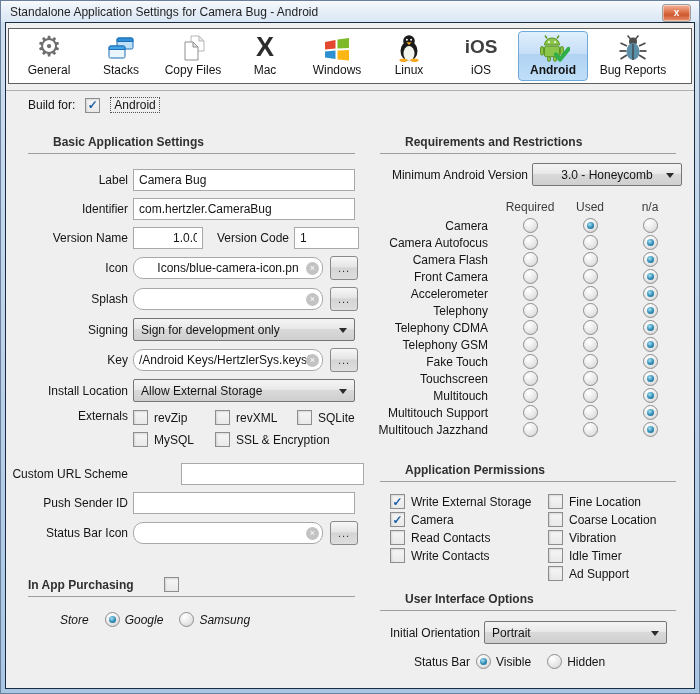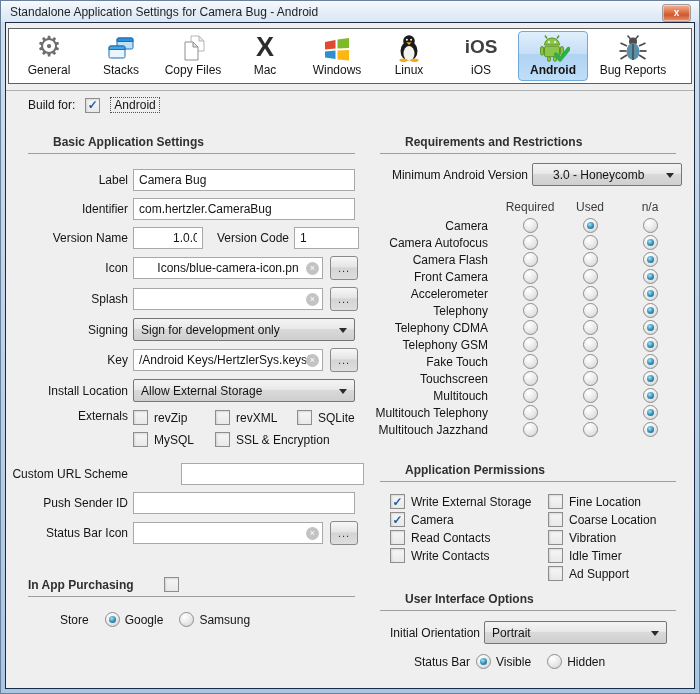--- a/index.html
+++ b/index.html
@@ -36,44 +36,44 @@
     background:radial-gradient(circle at 35% 30%,#ffffff,#e5e5e5 60%,#cccccc);box-shadow:inset 0 1px 1px rgba(255,255,255,.8);}
   .radio.checked::after{content:"";position:absolute;left:3px;top:3px;width:7px;height:7px;border-radius:50%;
     background:radial-gradient(circle at 40% 35%,#a8e3f5 0%,#2f8bb4 55%,#135f85 100%);}
   .tfield{height:22px;border:1px solid #a9a9a9;background:#fff;font:12px "Liberation Sans",sans-serif;padding:0 5px;box-sizing:border-box;color:#141414;}
   .field-wrap{position:relative;display:flex;align-items:center;}
   .clear-ic{position:absolute;right:4px;width:13px;height:13px;border-radius:50%;background:#c3c3c3;color:#fff;font-size:9px;line-height:13px;text-align:center;}
   .browse-btn{width:26px;height:22px;margin-left:7px;border:1px solid #8a8a8a;border-radius:3px;color:#333;font-size:11px;letter-spacing:1px;
     background:linear-gradient(#f7f7f7,#e5e5e5 45%,#d4d4d4 50%,#dedede);display:flex;align-items:center;justify-content:center;}
   .dropdown{position:relative;height:23px;border:1px solid #757575;border-radius:2px;display:flex;align-items:center;padding:0 20px 0 7px;box-sizing:border-box;
     background:linear-gradient(#f4f4f4,#e9e9e9 45%,#d9d9d9 50%,#cfcfcf);}
-  .dropdown.centered{padding-left:20px;}
+  .dropdown.centered{justify-content:center;padding-left:20px;}
   .dd-arrow{position:absolute;right:7px;top:9px;width:0;height:0;border-left:4px solid transparent;border-right:4px solid transparent;border-top:5px solid #2b2b2b;}
 
   .sec-h{font-weight:bold;color:#303030;white-space:nowrap;padding-left:25px;}
   .sec-line{height:1px;background:#9e9e9e;margin-top:4px;}
 
   
   .left-col{position:absolute;left:2px;top:112px;width:356px;}
   .left-col .sec-h{margin-left:20px;}
   .left-col .sec-line{margin-left:20px;width:327px;margin-bottom:15px;}
   .form-row{display:flex;align-items:center;margin-bottom:7px;}
   .form-label{width:120px;text-align:right;margin-right:5px;flex:none;white-space:nowrap;}
   .w-std{width:222px;}
-  .w-file{width:190px;}
+  .w-file{width:190px;border-radius:10px;}
   .center-text{text-align:center;}
   .mini-label{width:78px;text-align:right;margin:0 5px 0 8px;white-space:nowrap;}
   .ext-line{display:flex;align-items:center;height:17px;margin-bottom:5px;}
   .ext-item{display:flex;align-items:center;gap:5px;width:82px;}
   .ext-item:last-child{width:auto;}
   .mt10{margin-top:10px;gap:48px;}
   .inapp-head{display:flex;align-items:center;margin-top:32px;}
   .inapp-title{font-weight:bold;color:#303030;margin-left:20px;}
   .inapp-check{margin-left:30px;}
-  .store-row{display:flex;align-items:center;margin-left:52px;margin-top:12px;gap:16px;}
+  .store-row{display:flex;align-items:center;margin-left:52px;margin-top:12px;gap:16px;font-style:italic;}
   .radio-group{display:flex;align-items:center;gap:5px;}
   .radio-options{display:flex;align-items:flex-end;gap:16px;}
 
   
   .right-col{position:absolute;left:366px;top:112px;width:320px;}
   .right-col .sec-h{margin-left:8px;}
   .right-col .sec-line{margin-left:8px;width:296px;}
   .minver-row{display:flex;align-items:center;margin-top:9px;}
   .minver-label{width:156px;text-align:right;flex:none;white-space:nowrap;}
   .minver-dd{width:150px;margin-left:4px;}
@@ -496,21 +496,21 @@
               <span class="radio"></span>
             </div>
             <div class="req-cell">
               <span class="radio"></span>
             </div>
             <div class="req-cell">
               <span class="radio checked"></span>
             </div>
           </div>
           <div class="req-row">
-            <div class="req-label">Multitouch Telephony</div>
+            <div class="req-label">Multitouch Support</div>
             <div class="req-cell">
               <span class="radio"></span>
             </div>
             <div class="req-cell">
               <span class="radio"></span>
             </div>
             <div class="req-cell">
               <span class="radio checked"></span>
             </div>
           </div>

